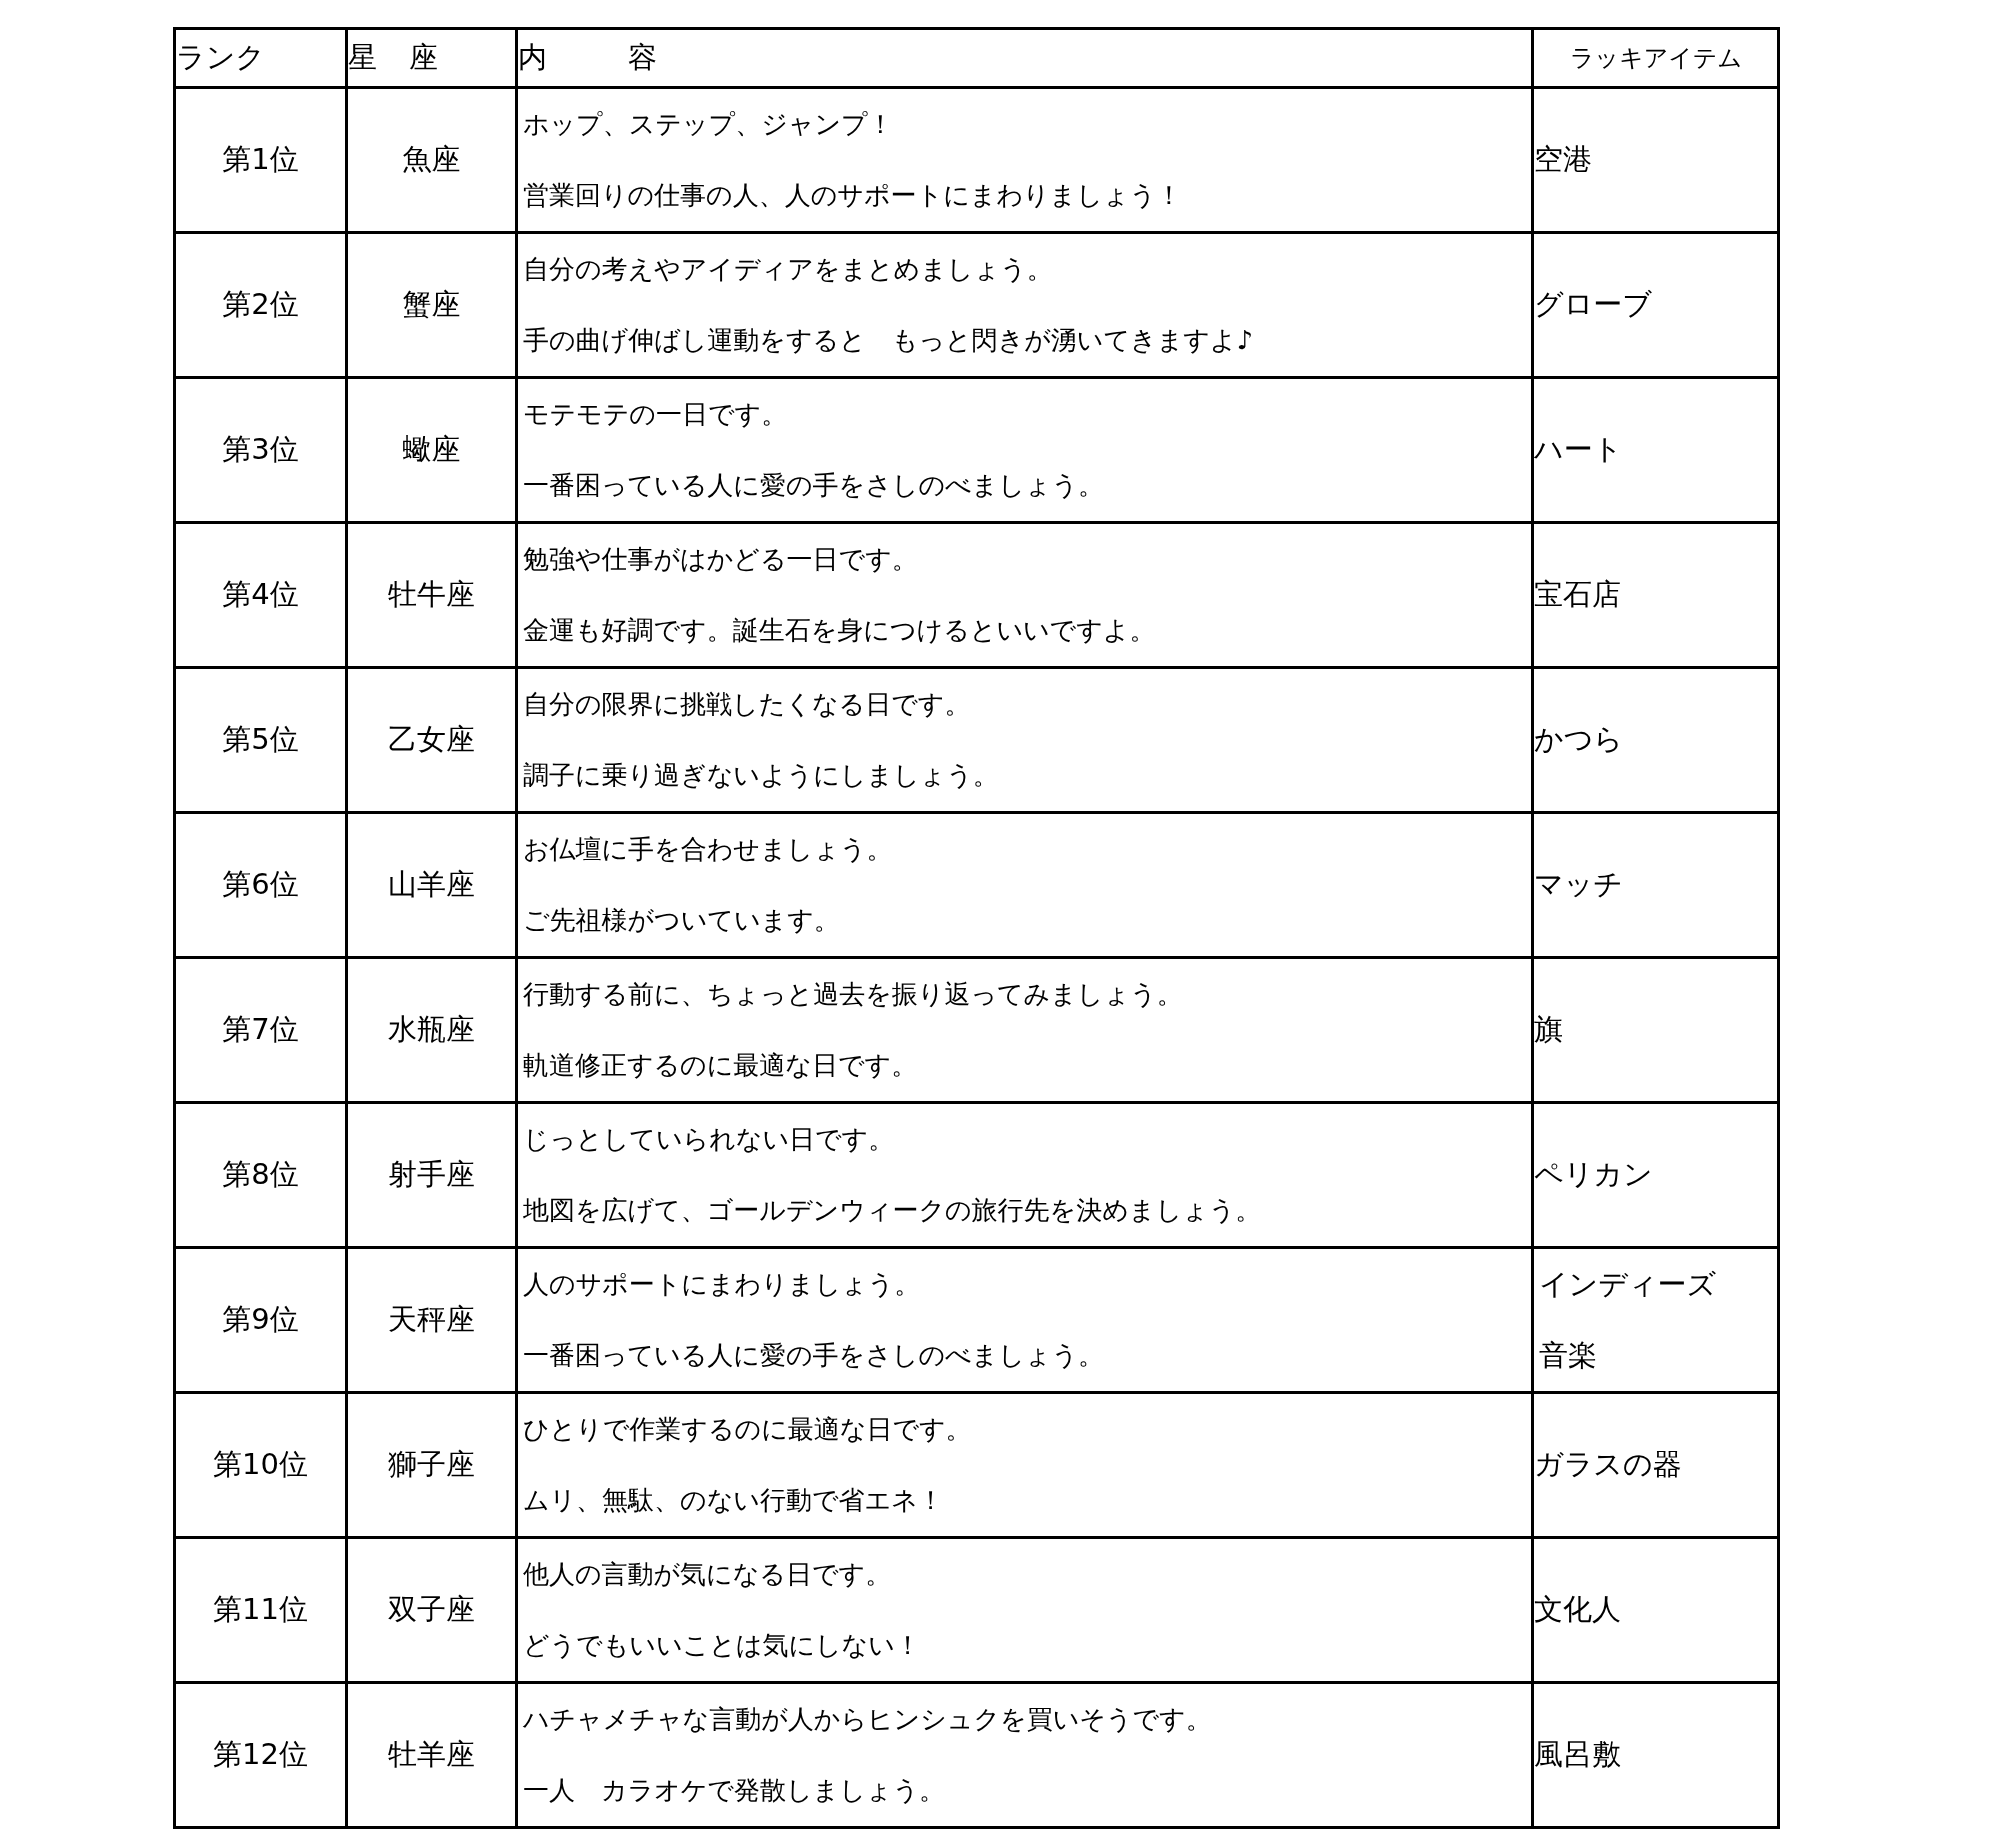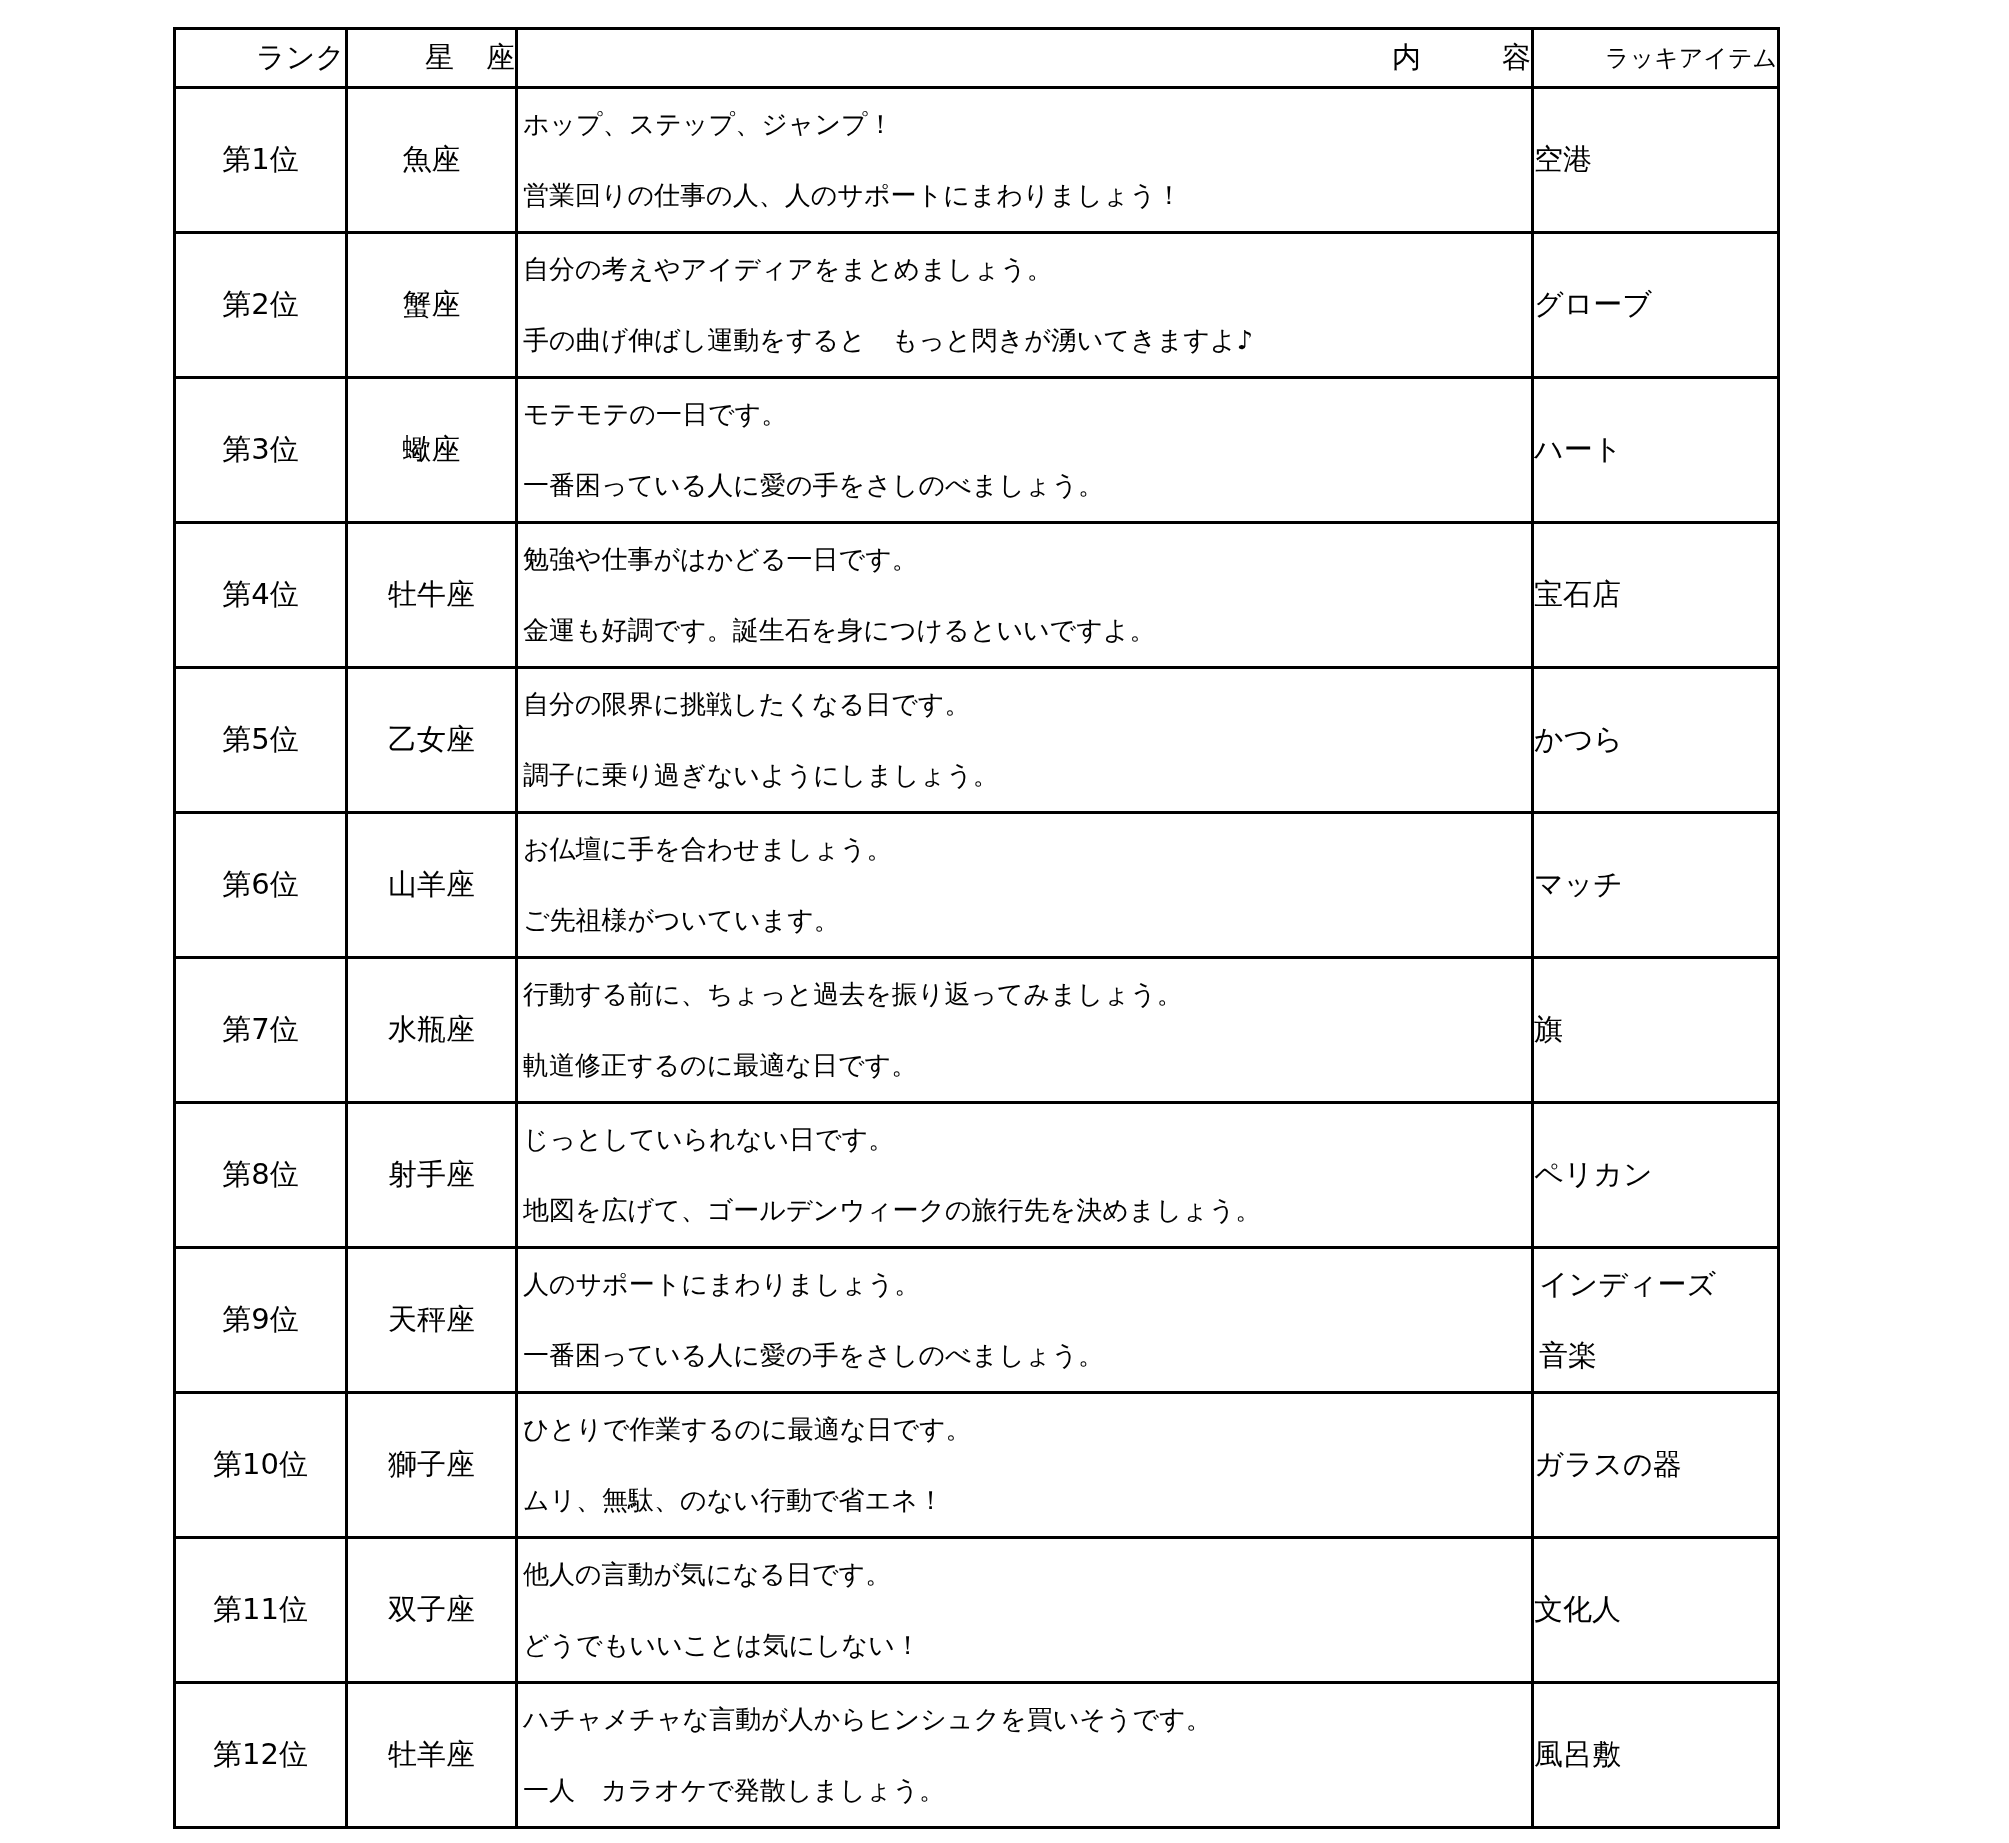--- a/index.html
+++ b/index.html
@@ -35,25 +35,26 @@
     table.horoscope td {
       border: 3.2px solid #000000;
       padding: 0;
       vertical-align: middle;
       overflow: hidden;
     }
     table.horoscope thead th {
       height: 56px;
       font-weight: normal;
       font-size: 29px;
-      text-align: right;
+      text-align: left;
       white-space: nowrap;
     }
     table.horoscope thead th.h-item {
       font-size: 24px;
+      padding-left: 36px;
     }
     table.horoscope thead th.h-content span {
       letter-spacing: 0;
     }
     table.horoscope tbody td {
       height: 137px;
     }
     td.rank, td.sign {
       text-align: center;
       font-size: 29px;

